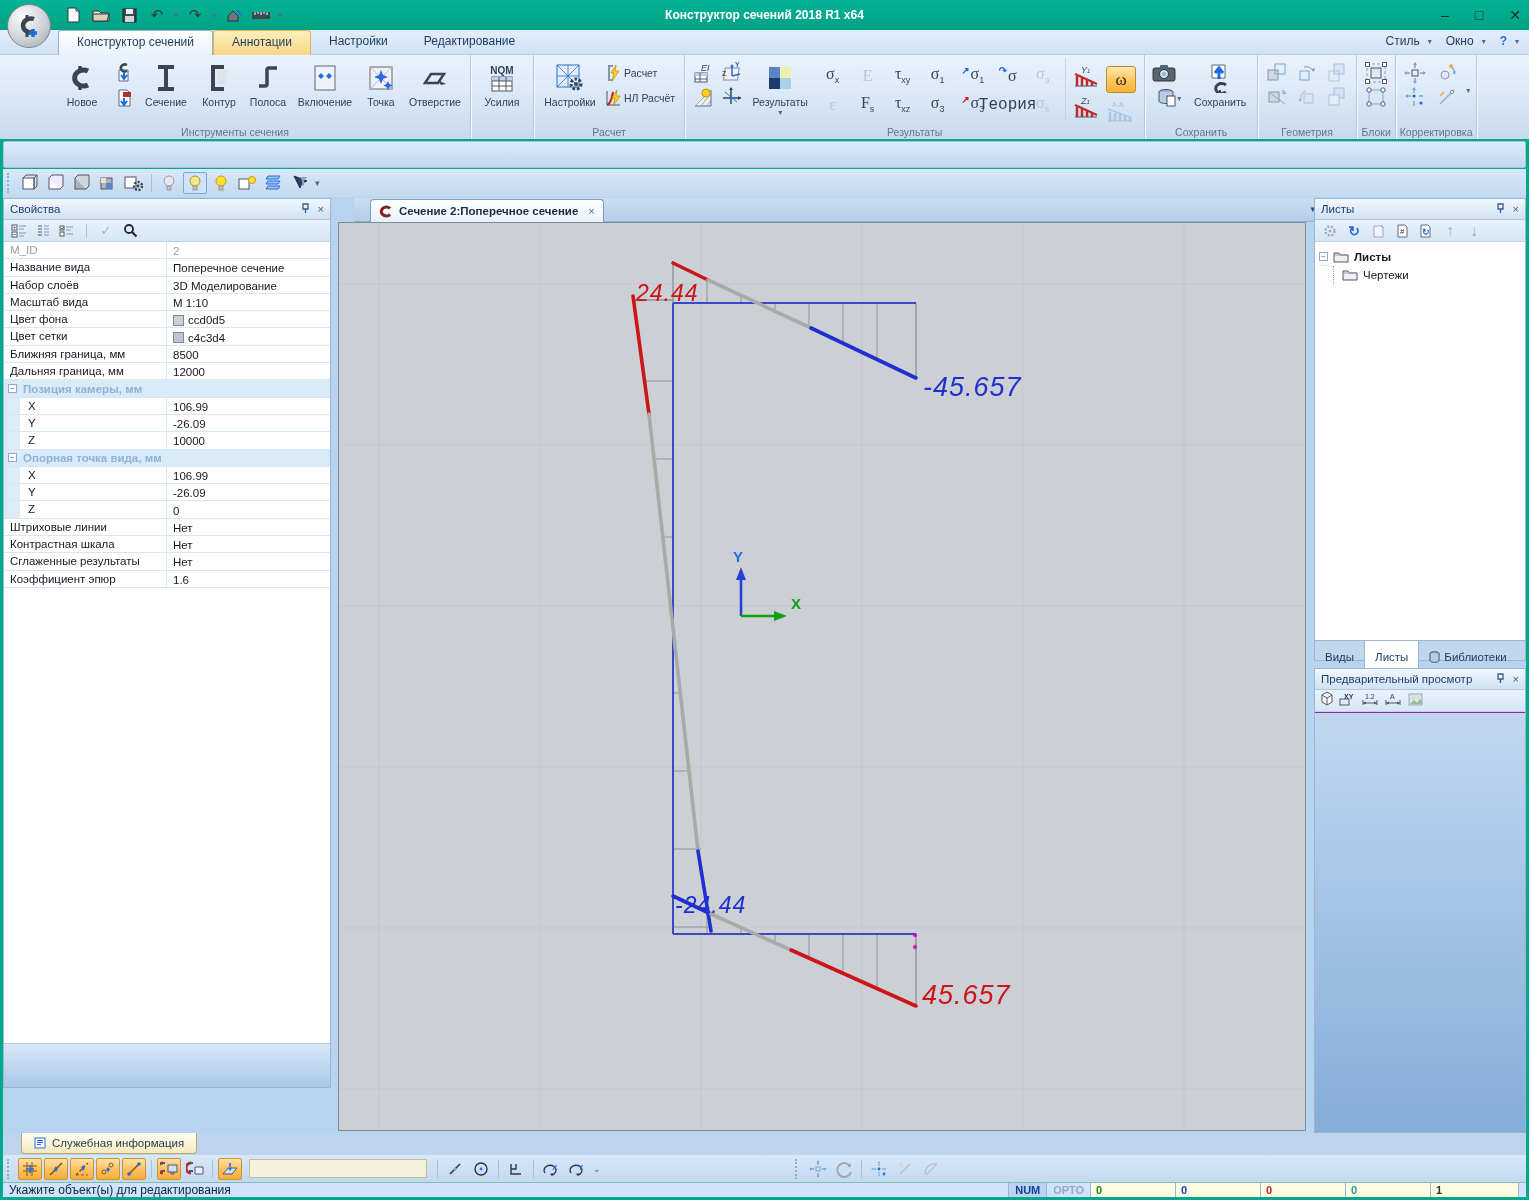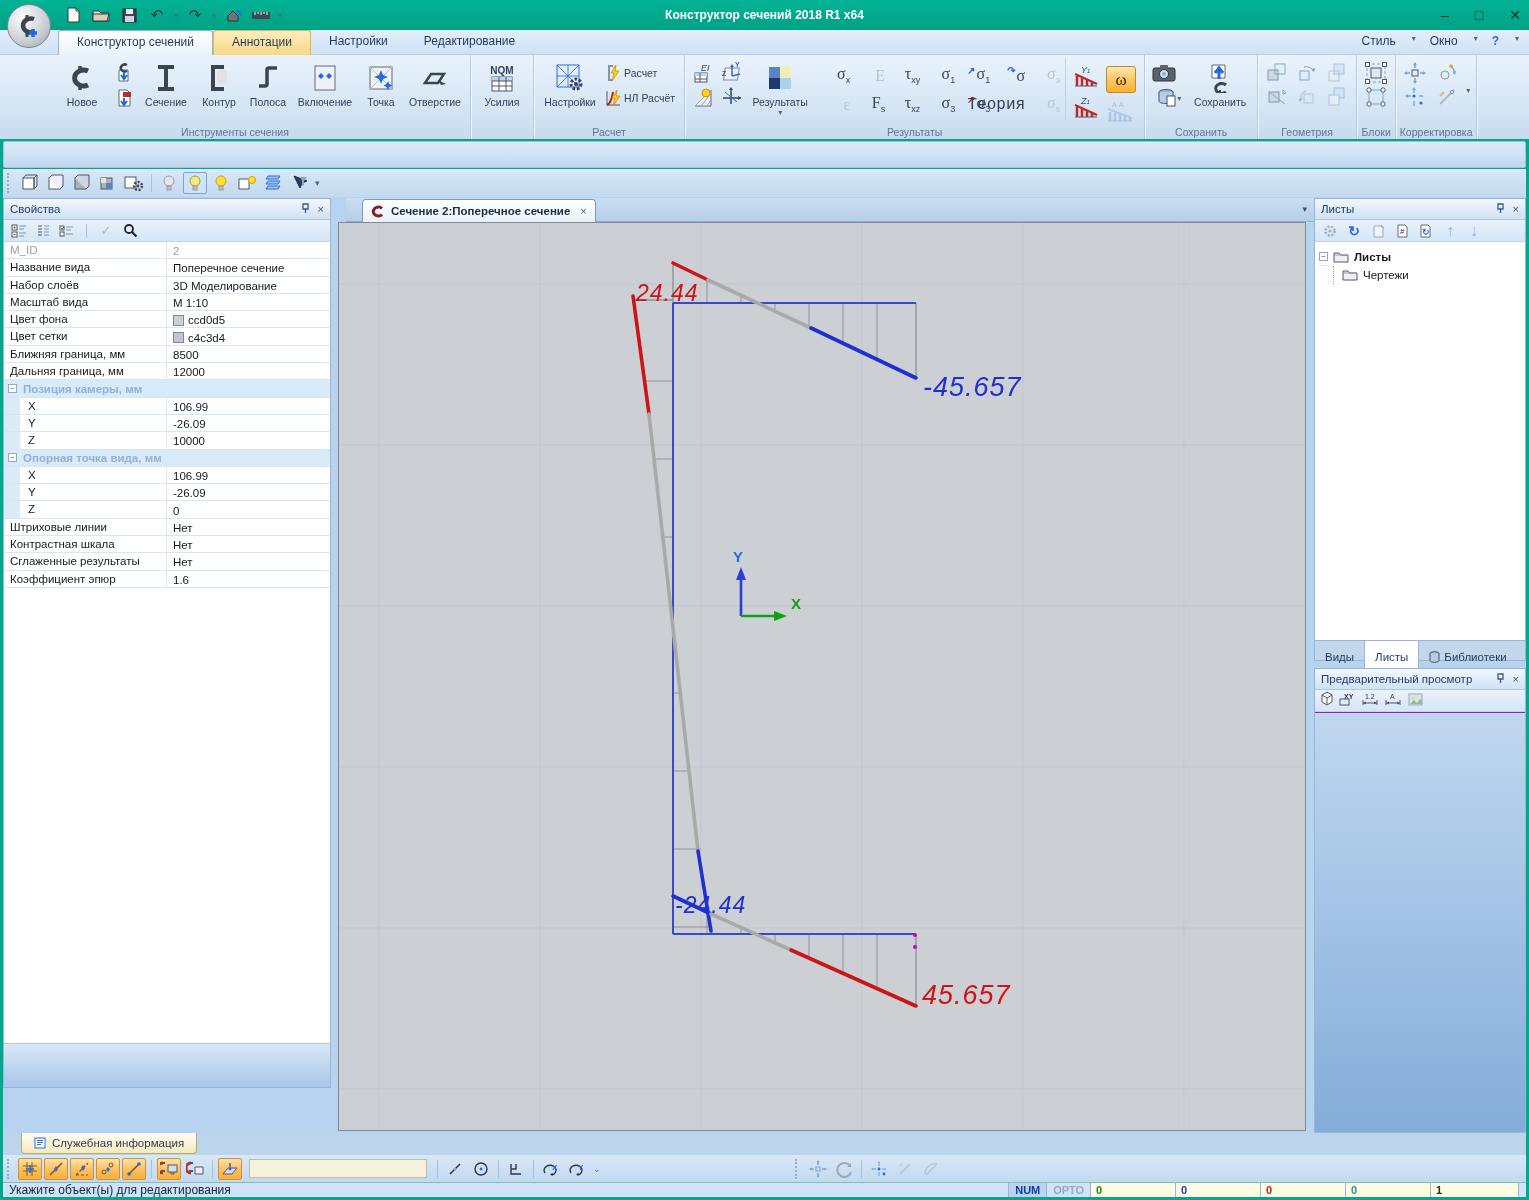--- a/index.html
+++ b/index.html
@@ -16,36 +16,36 @@
   .winbtns span{cursor:default}
 
   
   .tabrow{position:absolute;left:0;top:30px;width:1529px;height:25px;background:linear-gradient(#e3eefb,#cfe2f4);border-bottom:1px solid #b9cfe6;}
   .appbtn{position:absolute;left:7px;top:-26px;width:44px;height:44px;border-radius:50%;background:radial-gradient(circle at 35% 30%,#fdfdfd,#c9ced4 60%,#9aa2ab);border:1px solid #7d858e;display:flex;align-items:center;justify-content:center;z-index:5;}
   .tabs{position:absolute;left:58px;top:0;display:flex;height:25px;}
   .rtab{padding:4px 18px 0 18px;font-size:12px;color:#1f3a5f;height:25px;}
   .rtab.active{background:linear-gradient(#ffffff,#e9f2fb);border:1px solid #96b2d2;border-bottom:none;border-radius:3px 3px 0 0;}
   .rtab.hl{background:linear-gradient(#fdeebc,#f8d788);border:1px solid #dfb45f;border-bottom:none;border-radius:3px 3px 0 0;}
   .menu-right{position:absolute;right:10px;top:4px;display:flex;gap:14px;font-size:12px;color:#1f3a5f;align-items:center;}
-  .menu-right .mi{display:flex;gap:16px;}
+  .menu-right .mi{display:flex;gap:8px;align-items:center}
   .caret{font-size:8px;color:#4a6a94;}
 
   
   .ribbon{position:absolute;left:0;top:55px;width:1529px;height:84px;background:linear-gradient(#eaf3fc,#d3e3f3 70%,#c7daee);display:flex;align-items:stretch;}
   .rgroup{position:relative;border-right:1px solid #b6c9de;box-shadow:1px 0 0 #f3f8fd;padding:3px 6px 16px 6px;display:flex;align-items:flex-start;gap:2px;}
   .rg-label{position:absolute;left:0;right:0;bottom:1px;text-align:center;font-size:10.5px;color:#5d7596;white-space:nowrap;}
   .bigbtn{width:56px;min-width:46px;height:64px;display:flex;flex-direction:column;align-items:center;justify-content:flex-start;border-radius:3px;padding-top:3px;}
   .bigbtn .bi{height:34px;display:flex;align-items:center;justify-content:center;}
   .bigbtn .bl{font-size:10.5px;color:#32415a;text-align:right;line-height:11px;margin-top:2px;}
   .smallcol{display:flex;flex-direction:column;justify-content:flex-start;gap:3px;padding-top:4px;}
   .sbtn{height:22px;display:flex;align-items:center;gap:3px;padding:0 3px;border-radius:2px;font-size:10.5px;color:#32415a;}
   .sbtn svg{flex:none}
   .symgrid{display:flex;flex-direction:column;gap:2px;padding-top:4px;}
   .symrow{display:flex;}
-  .sym{width:35px;height:27px;display:flex;align-items:center;justify-content:flex-end;border-radius:2px;}
+  .sym{width:35px;height:27px;display:flex;align-items:center;justify-content:center;border-radius:2px;}
   .sym .g{font-family:"Liberation Serif",serif;font-size:16px;color:#39465c;}
   .sym .g sub{font-size:9px;}
   .sym.dis .g,.sym.dis{color:#b9c4d6;}
   .sym .ar{font-size:10px;margin:-10px 1px 0 0;color:#2a6ae0;font-weight:bold;}
   .sym .ar.r{color:#d02020;}
   .sym .plain{font-size:16px;color:#32415a;font-family:Liberation Mono, monospace;}
   .omega-btn{width:30px;height:27px;margin:4px 2px 0 2px;background:linear-gradient(#ffe9b0,#ffc763 50%,#f8b135);border:1px solid #c08a2e;border-radius:3px;display:flex;align-items:center;justify-content:center;font-family:"Liberation Serif",serif;font-size:17px;color:#3a2a10;}
   .diagbtn{width:32px;height:27px;margin-top:4px;display:flex;align-items:center;justify-content:center;}
   .ribbon .stack2{display:flex;flex-direction:column;gap:2px;padding-top:4px;}
 
@@ -74,21 +74,21 @@
   .prow.muted .pl,.prow.muted .pv{color:#9aa0a8;}
   .prow.indent .pl{padding-left:24px;background:linear-gradient(90deg,#dcebf8 16px,#fff 16px);}
   .prow.group{background:#d9eaf9;color:#8fb2d8;font-weight:bold;align-items:center;padding-left:4px;gap:6px;}
   .prow.group .exp{width:9px;height:9px;border:1px solid #8fa8c4;background:#fff;color:#44618a;font-size:8px;line-height:7px;text-align:center;font-weight:normal;}
   .sw{width:11px;height:11px;border:1px solid #808890;display:inline-block;}
   .props .fill{position:absolute;left:0;right:0;bottom:44px;top:590px;background:#fff;}
   .props .footer{position:absolute;left:0;right:0;bottom:0;height:44px;background:linear-gradient(#d8e8f8,#a9c7e8);border-top:1px solid #b0c8e0;}
 
   
   .docarea{position:absolute;left:338px;top:198px;width:969px;height:935px;background:#b7d3f0;}
-  .doctabs{position:absolute;left:8px;top:0;width:969px;height:24px;background:linear-gradient(#cadef2,#b5cde8);border-bottom:1px solid #8fafd0;}
+  .doctabs{position:absolute;left:16px;top:0;width:969px;height:24px;background:linear-gradient(#cadef2,#b5cde8);border-bottom:1px solid #8fafd0;}
   .doctab{position:absolute;left:16px;top:1px;height:23px;background:linear-gradient(#ffffff,#e8f1fa);border:1px solid #7d9dc0;border-bottom:none;border-radius:4px 4px 0 0;display:flex;align-items:center;gap:6px;padding:0 8px;font-size:11.5px;font-weight:bold;color:#1c2c40;}
   .doctab .x{color:#4a6a94;font-weight:normal;font-size:11px;margin-left:4px;}
   .doctabs .dd{position:absolute;right:8px;top:6px;font-size:9px;color:#33506e;}
   .canvas-wrap{position:absolute;left:0;top:24px;width:968px;height:909px;background:#ccd0d5;border:1px solid #7f8b94;}
   .canvas-wrap svg{display:block}
 
   
   .rightcol{position:absolute;left:1314px;top:198px;width:212px;height:935px;}
   .sheets{position:absolute;left:0;top:0;width:212px;height:443px;background:#fff;border:1px solid #9ab6d4;}
   .stree{padding:6px 4px;font-size:11.5px;color:#15191e;}

